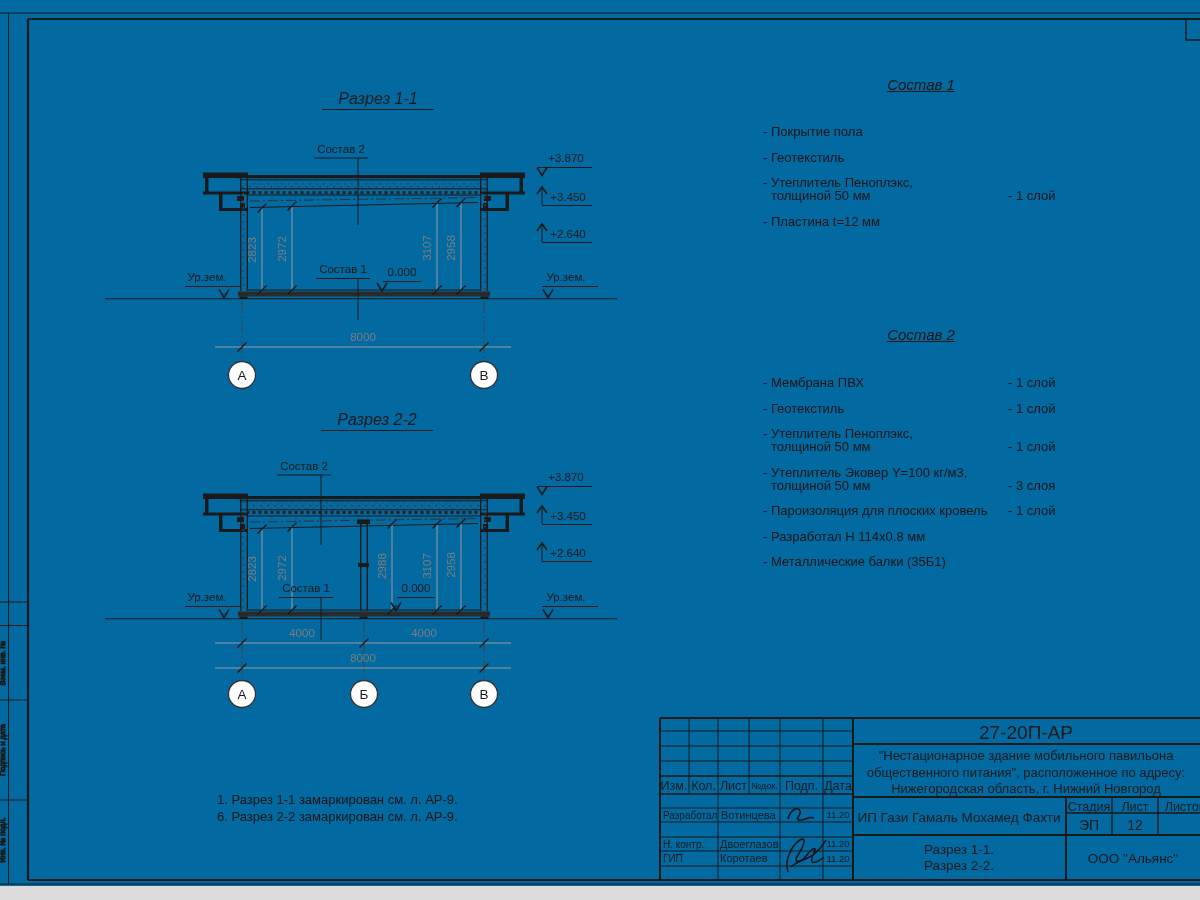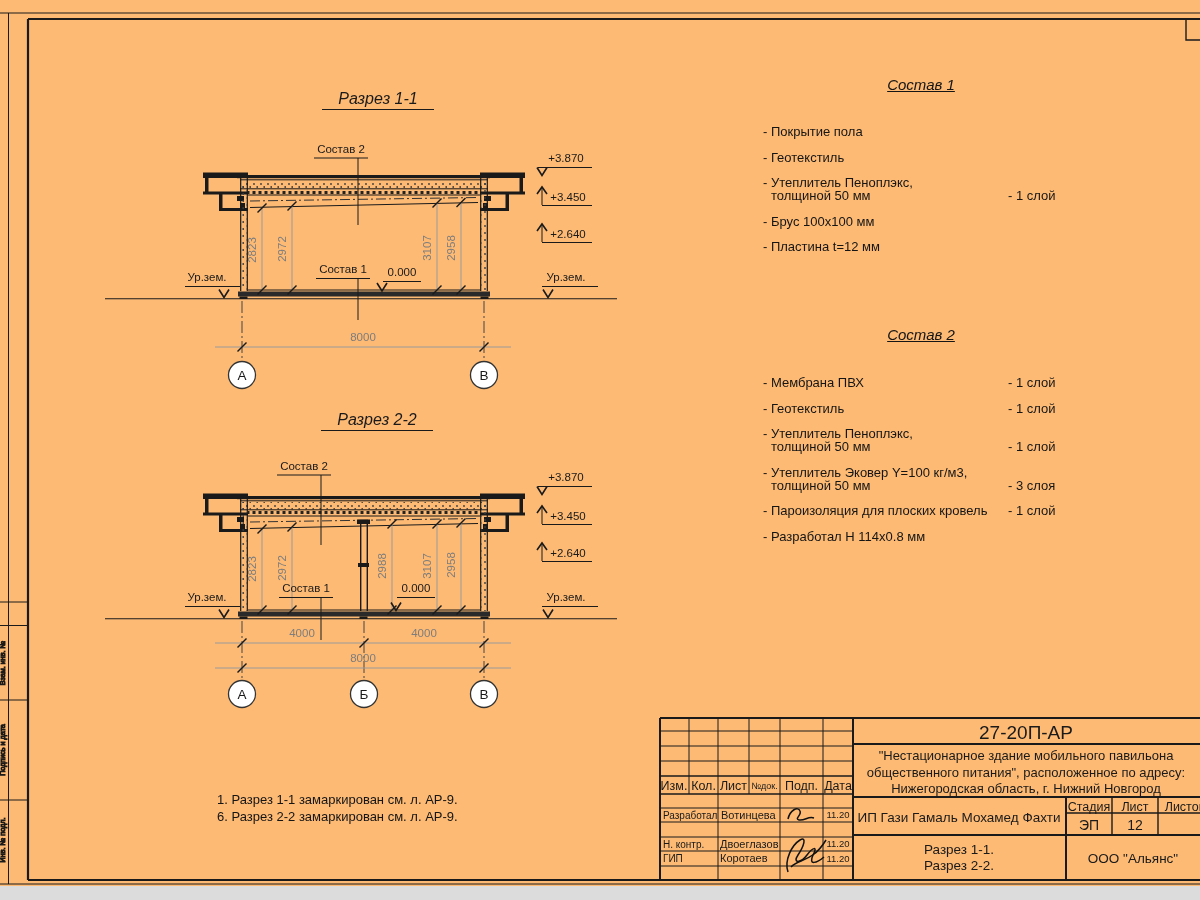--- a/index.html
+++ b/index.html
@@ -1,16 +1,16 @@
 <!DOCTYPE html>
 <html><head>
 <meta charset="utf-8">
 <style>
   html,body { margin:0; padding:0; background:#ffffff; }
-  .page { position:relative; width:1200px; height:900px; background:#fdba74; overflow:hidden;
+  .page { position:relative; width:1200px; height:900px; background:#0369a1; overflow:hidden;
           font-family:"Liberation Sans", sans-serif; }
   svg text { font-family:"Liberation Sans", sans-serif; fill:#1a1a1a; }
   .t-title { font-size:16px; font-style:italic; }
   .lbl  { font-size:11.5px; }
   .dim  { font-size:11.5px; fill:#7d7d7d; }
   .ax   { font-size:13.5px; }
   .rot  { font-size:7.2px; fill:#444; }
   .tb-doc   { font-size:19px; }
   .tb-desc  { font-size:13px; }
   .tb-mid   { font-size:13.5px; }
@@ -393,21 +393,20 @@
 <div class="comp" style="left:763px; top:76px;">
   <div class="comp-title">Состав 1</div>
   <div style="margin-top:32px;">
     <div class="crow"><span>- Покрытие пола</span></div>
     <div class="crow"><span>- Геотекстиль</span></div>
     <div class="crow">
       <span>- Утеплитель Пеноплэкс,</span><br>
       <span style="padding-left:8px;">толщиной 50 мм</span>
       <span class="qty">- 1 слой</span>
     </div>
-    <div class="crow"><span>- Брус 100х100 мм</span></div>
     <div class="crow"><span>- Пластина t=12 мм</span></div>
   </div>
 </div>
 
 <div class="comp" style="left:763px; top:326px;">
   <div class="comp-title">Состав 2</div>
   <div style="margin-top:33px;">
     <div class="crow"><span>- Мембрана ПВХ</span><span class="qty">- 1 слой</span></div>
     <div class="crow"><span>- Геотекстиль</span><span class="qty">- 1 слой</span></div>
     <div class="crow">
@@ -415,20 +414,21 @@
       <span style="padding-left:8px;">толщиной 50 мм</span>
       <span class="qty">- 1 слой</span>
     </div>
     <div class="crow">
       <span>- Утеплитель Эковер Y=100 кг/м3,</span><br>
       <span style="padding-left:8px;">толщиной 50 мм</span>
       <span class="qty">- 3 слоя</span>
     </div>
     <div class="crow"><span>- Пароизоляция для плоских кровель</span><span class="qty">- 1 слой</span></div>
     <div class="crow"><span>- Разработал Н 114х0.8 мм</span></div>
+    <div class="crow"><span>- Металлические балки (35Б1)</span></div>
   </div>
 </div>
 
 
 <div class="notes">
   <div>1. Разрез 1-1 замаркирован см. л. АР-9.</div>
   <div>6. Разрез 2-2 замаркирован см. л. АР-9.</div>
 </div>
 
 <div class="graybar"></div>

